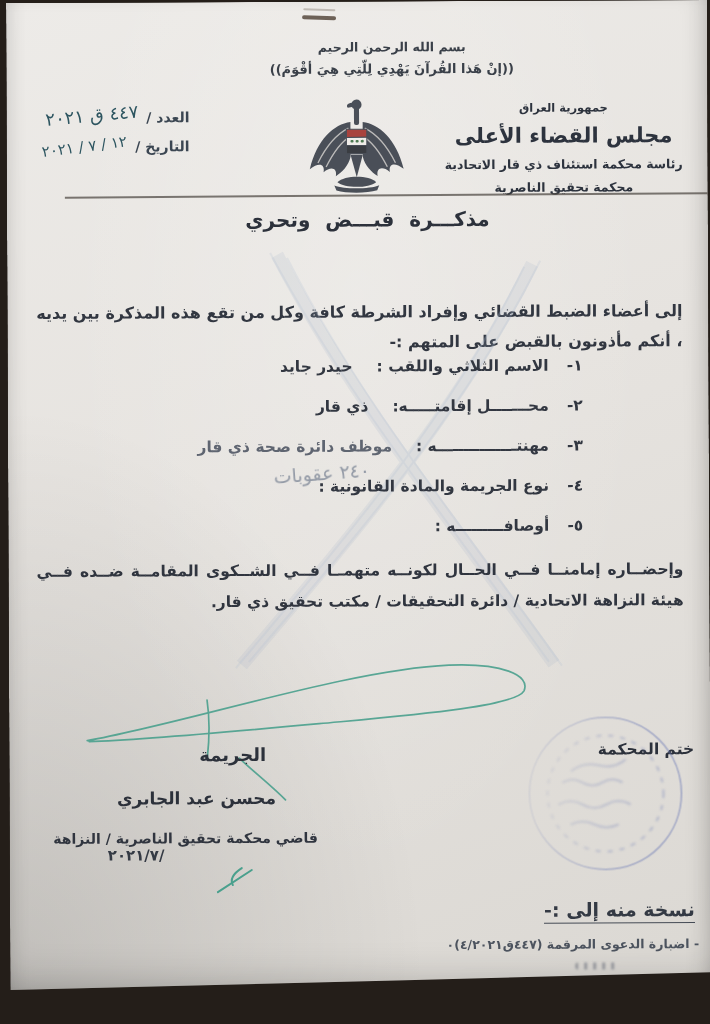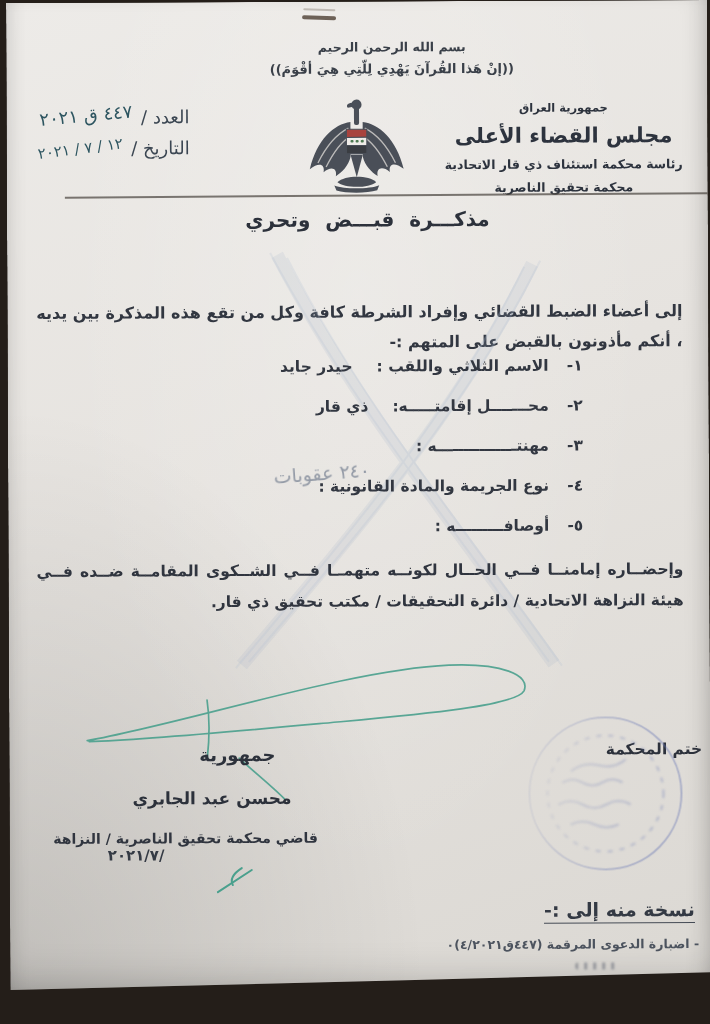--- a/index.html
+++ b/index.html
@@ -17,21 +17,21 @@
     background:radial-gradient(ellipse at 0% 100%,rgba(0,0,0,.14),transparent 42%),
                radial-gradient(ellipse at 50% 30%,rgba(255,255,255,.20),transparent 60%);}
   .staple{position:absolute;left:296px;top:14px;width:34px;height:4px;
     background:#6d6157;border-radius:2px;transform:rotate(2deg);box-shadow:0 -8px 0 -1px rgba(109,97,87,.35);}
   .bismillah{position:absolute;top:38px;left:0;right:0;text-align:center;padding-left:70px;
     font-weight:700;color:#3a4049;}
   .bismillah .l1{font-size:12.5px;margin-bottom:7px;}
   .bismillah .l2{font-size:13px;}
   .hdr-left{position:absolute;left:8px;top:104px;width:175px;direction:rtl;color:#3b4652;}
   .hdr-left .row{display:flex;align-items:center;gap:8px;margin-bottom:10px;}
-  .hdr-left .lbl{font-weight:400;font-size:18px;white-space:nowrap;}
+  .hdr-left .lbl{font-weight:700;font-size:14px;white-space:nowrap;}
   .hand{font-weight:400;color:#2d5560;letter-spacing:2px;white-space:nowrap;}
   .hand.num{font-size:18px;transform:rotate(-5deg) translateY(-2px);}
   .hand.dat{font-size:15px;transform:rotate(-7deg);}
   .emblem{position:absolute;left:296px;top:94px;}
   .hdr-right{position:absolute;right:10px;top:100px;width:268px;text-align:center;
     direction:rtl;color:#2d333e;font-weight:700;}
   .hdr-right .o1{font-size:11.5px;margin-bottom:9px;}
   .hdr-right .o2{font-size:21px;margin-bottom:9px;}
   .hdr-right .o3{font-size:12.5px;margin-bottom:8px;}
   .hdr-right .o4{font-size:12.5px;}
@@ -48,28 +48,28 @@
   .li .val{margin-right:14px;}
   .li.faded .val{color:#5f6571;}
   .crime-hand{position:absolute;top:462px;left:222px;width:140px;direction:rtl;
     font-size:19px;color:#939aa6;transform:rotate(-4deg);filter:blur(.35px);letter-spacing:3px;}
   .closing{position:absolute;top:538px;right:26px;left:28px;direction:rtl;
     text-align:justify;font-size:15.5px;font-weight:700;line-height:2;color:#30353f;}
   .watermark{position:absolute;left:225px;top:248px;pointer-events:none;}
   .sig{position:absolute;left:60px;top:650px;}
   .judge-label{position:absolute;left:190px;top:742px;direction:rtl;
     font-size:18px;font-weight:700;color:#2c313b;}
-  .judge-name{position:absolute;left:92px;top:786px;width:190px;text-align:right;direction:rtl;
+  .judge-name{position:absolute;left:92px;top:786px;width:190px;text-align:center;direction:rtl;
     font-size:17px;font-weight:700;color:#2c313b;}
   .judge-title{position:absolute;left:36px;top:828px;width:280px;text-align:center;direction:rtl;
     font-size:14px;font-weight:700;color:#30353f;}
   .judge-date{position:absolute;left:98px;top:844px;font-size:15px;font-weight:600;
     color:#343a44;direction:ltr;unicode-bidi:bidi-override;letter-spacing:2px;}
   .day-mark{position:absolute;left:196px;top:858px;}
-  .seal-label{position:absolute;right:8px;top:740px;direction:rtl;
+  .seal-label{position:absolute;right:16px;top:740px;direction:rtl;
     font-size:15.5px;font-weight:700;color:#2c313b;margin-left:48px;}
   .stamp{position:absolute;left:515px;top:712px;width:162px;height:162px;
     -webkit-mask-image:linear-gradient(95deg,rgba(0,0,0,.22) 8%,rgba(0,0,0,1) 68%);
     mask-image:linear-gradient(95deg,rgba(0,0,0,.22) 8%,rgba(0,0,0,1) 68%);}
   .stamp-ring{position:absolute;inset:4px;border-radius:50%;
     border:2.5px solid rgba(104,120,180,.42);filter:blur(.6px);}
   .footer-label{position:absolute;right:16px;top:898px;direction:rtl;font-size:19px;
     font-weight:700;color:#343a44;border-bottom:1.5px solid #454b55;padding-bottom:2px;}
   .footer-line{position:absolute;right:12px;top:936px;direction:rtl;font-size:12.5px;
     font-weight:600;color:#4c535e;}
@@ -163,20 +163,21 @@
         <span class="val">حيدر جايد</span>
       </div>
       <div class="li">
         <span class="num">٢-</span>
         <span class="lbl">محـــــــل إقامتـــــه:</span>
         <span class="val">ذي قار</span>
       </div>
       <div class="li faded">
         <span class="num">٣-</span>
         <span class="lbl">مهنتـــــــــــــــه :</span>
+        <span class="val">موظف دائرة صحة ذي قار</span>
       </div>
       <div class="li">
         <span class="num">٤-</span>
         <span class="lbl">نوع الجريمة والمادة القانونية :</span>
         <span class="val"></span>
       </div>
       <div class="li">
         <span class="num">٥-</span>
         <span class="lbl">أوصافـــــــــه :</span>
         <span class="val"></span>
@@ -188,21 +189,21 @@
     <p class="closing">وإحضــاره إمامنــا فــي الحــال لكونــه متهمــا فــي الشــكوى المقامــة ضــده فــي هيئة النزاهة الاتحادية / دائرة التحقيقات / مكتب تحقيق ذي قار.</p>
 
     <svg class="sig" width="470" height="165" viewBox="0 0 470 165">
       <g fill="none" stroke="#4aa08d" stroke-width="1.7" opacity=".9" stroke-linecap="round">
         <path d="M18 88 C120 70 280 18 380 14 C432 12 462 24 455 40 C446 56 340 64 250 72 C160 80 60 88 20 89"></path>
         <path d="M138 48 C140 62 141 80 138 106"></path>
         <path d="M170 106 C182 118 200 132 216 148"></path>
       </g>
     </svg>
 
-    <div class="judge-label">جمهورية</div>
+    <div class="judge-label">الجريمة</div>
     <div class="judge-name">محسن عبد الجابري</div>
     <div class="judge-title">قاضي محكمة تحقيق الناصرية / النزاهة</div>
     <div class="judge-date">٢٠٢١/٧/</div>
 
     <svg class="day-mark" width="52" height="42" viewBox="0 0 52 42">
       <g fill="none" stroke="#4aa08d" stroke-width="2" stroke-linecap="round">
         <path d="M46 10 L12 32"></path>
         <path d="M36 8 C28 13 24 19 27 25"></path>
       </g>
     </svg>

